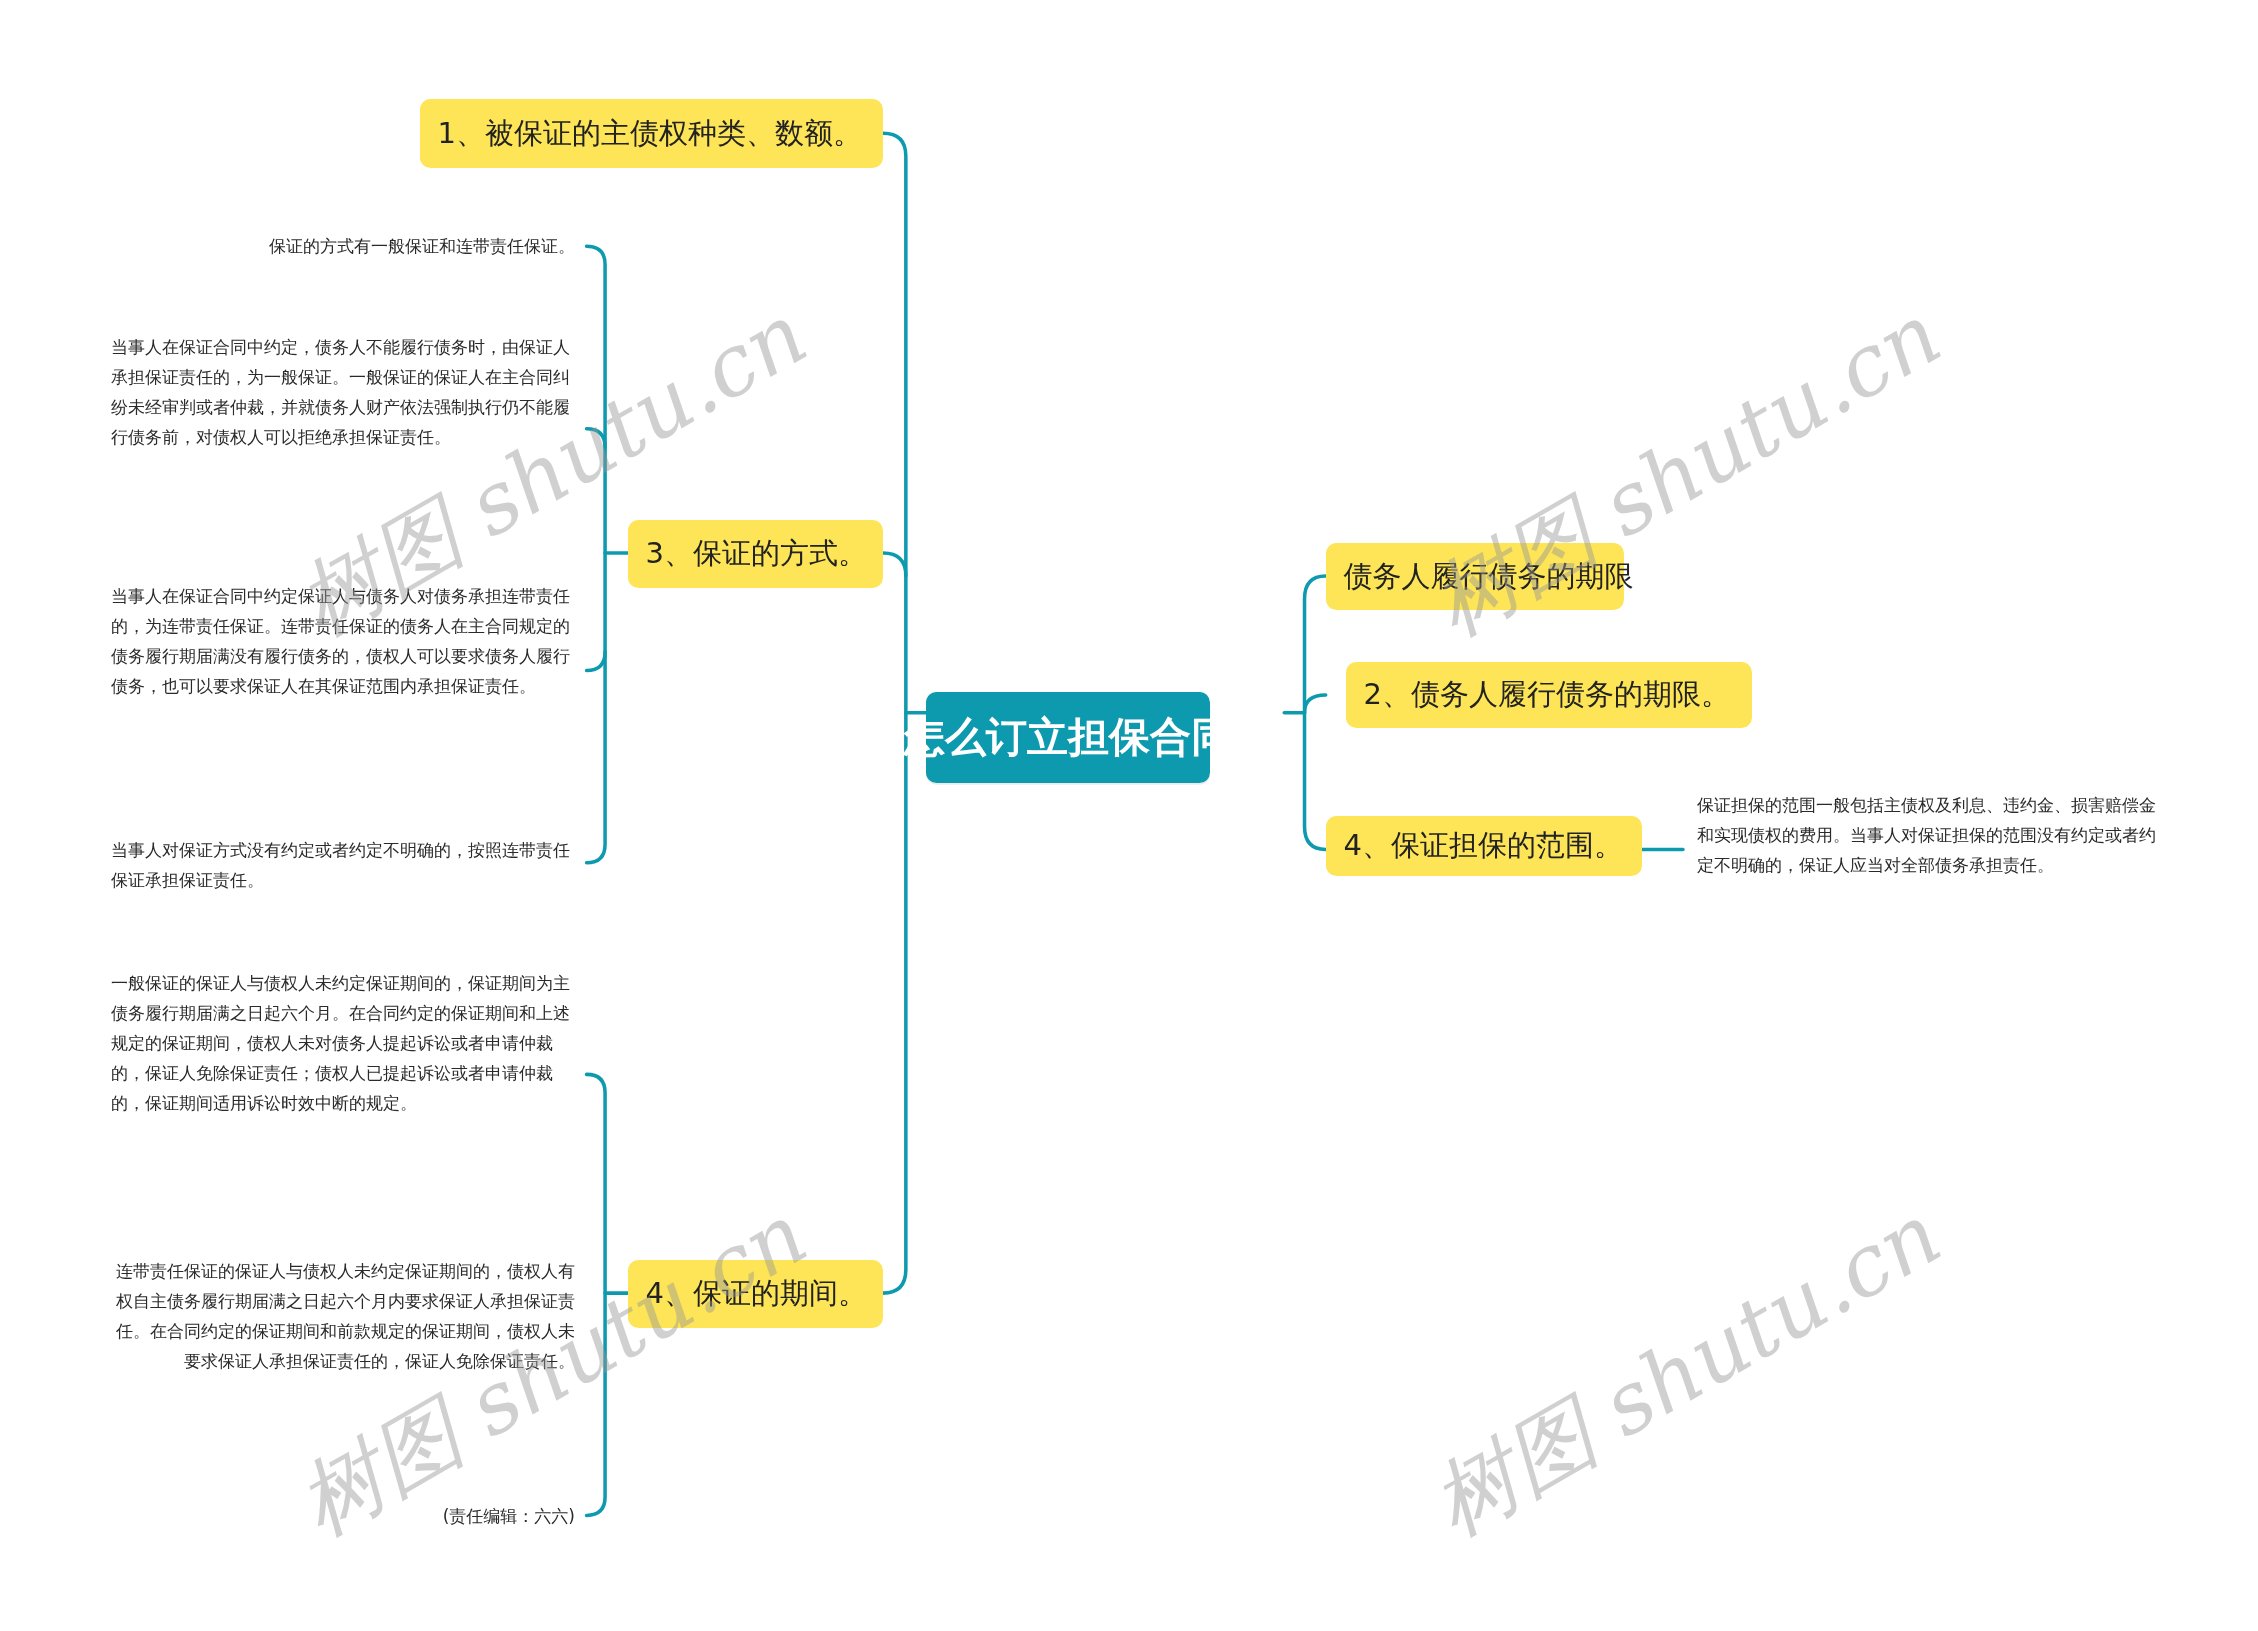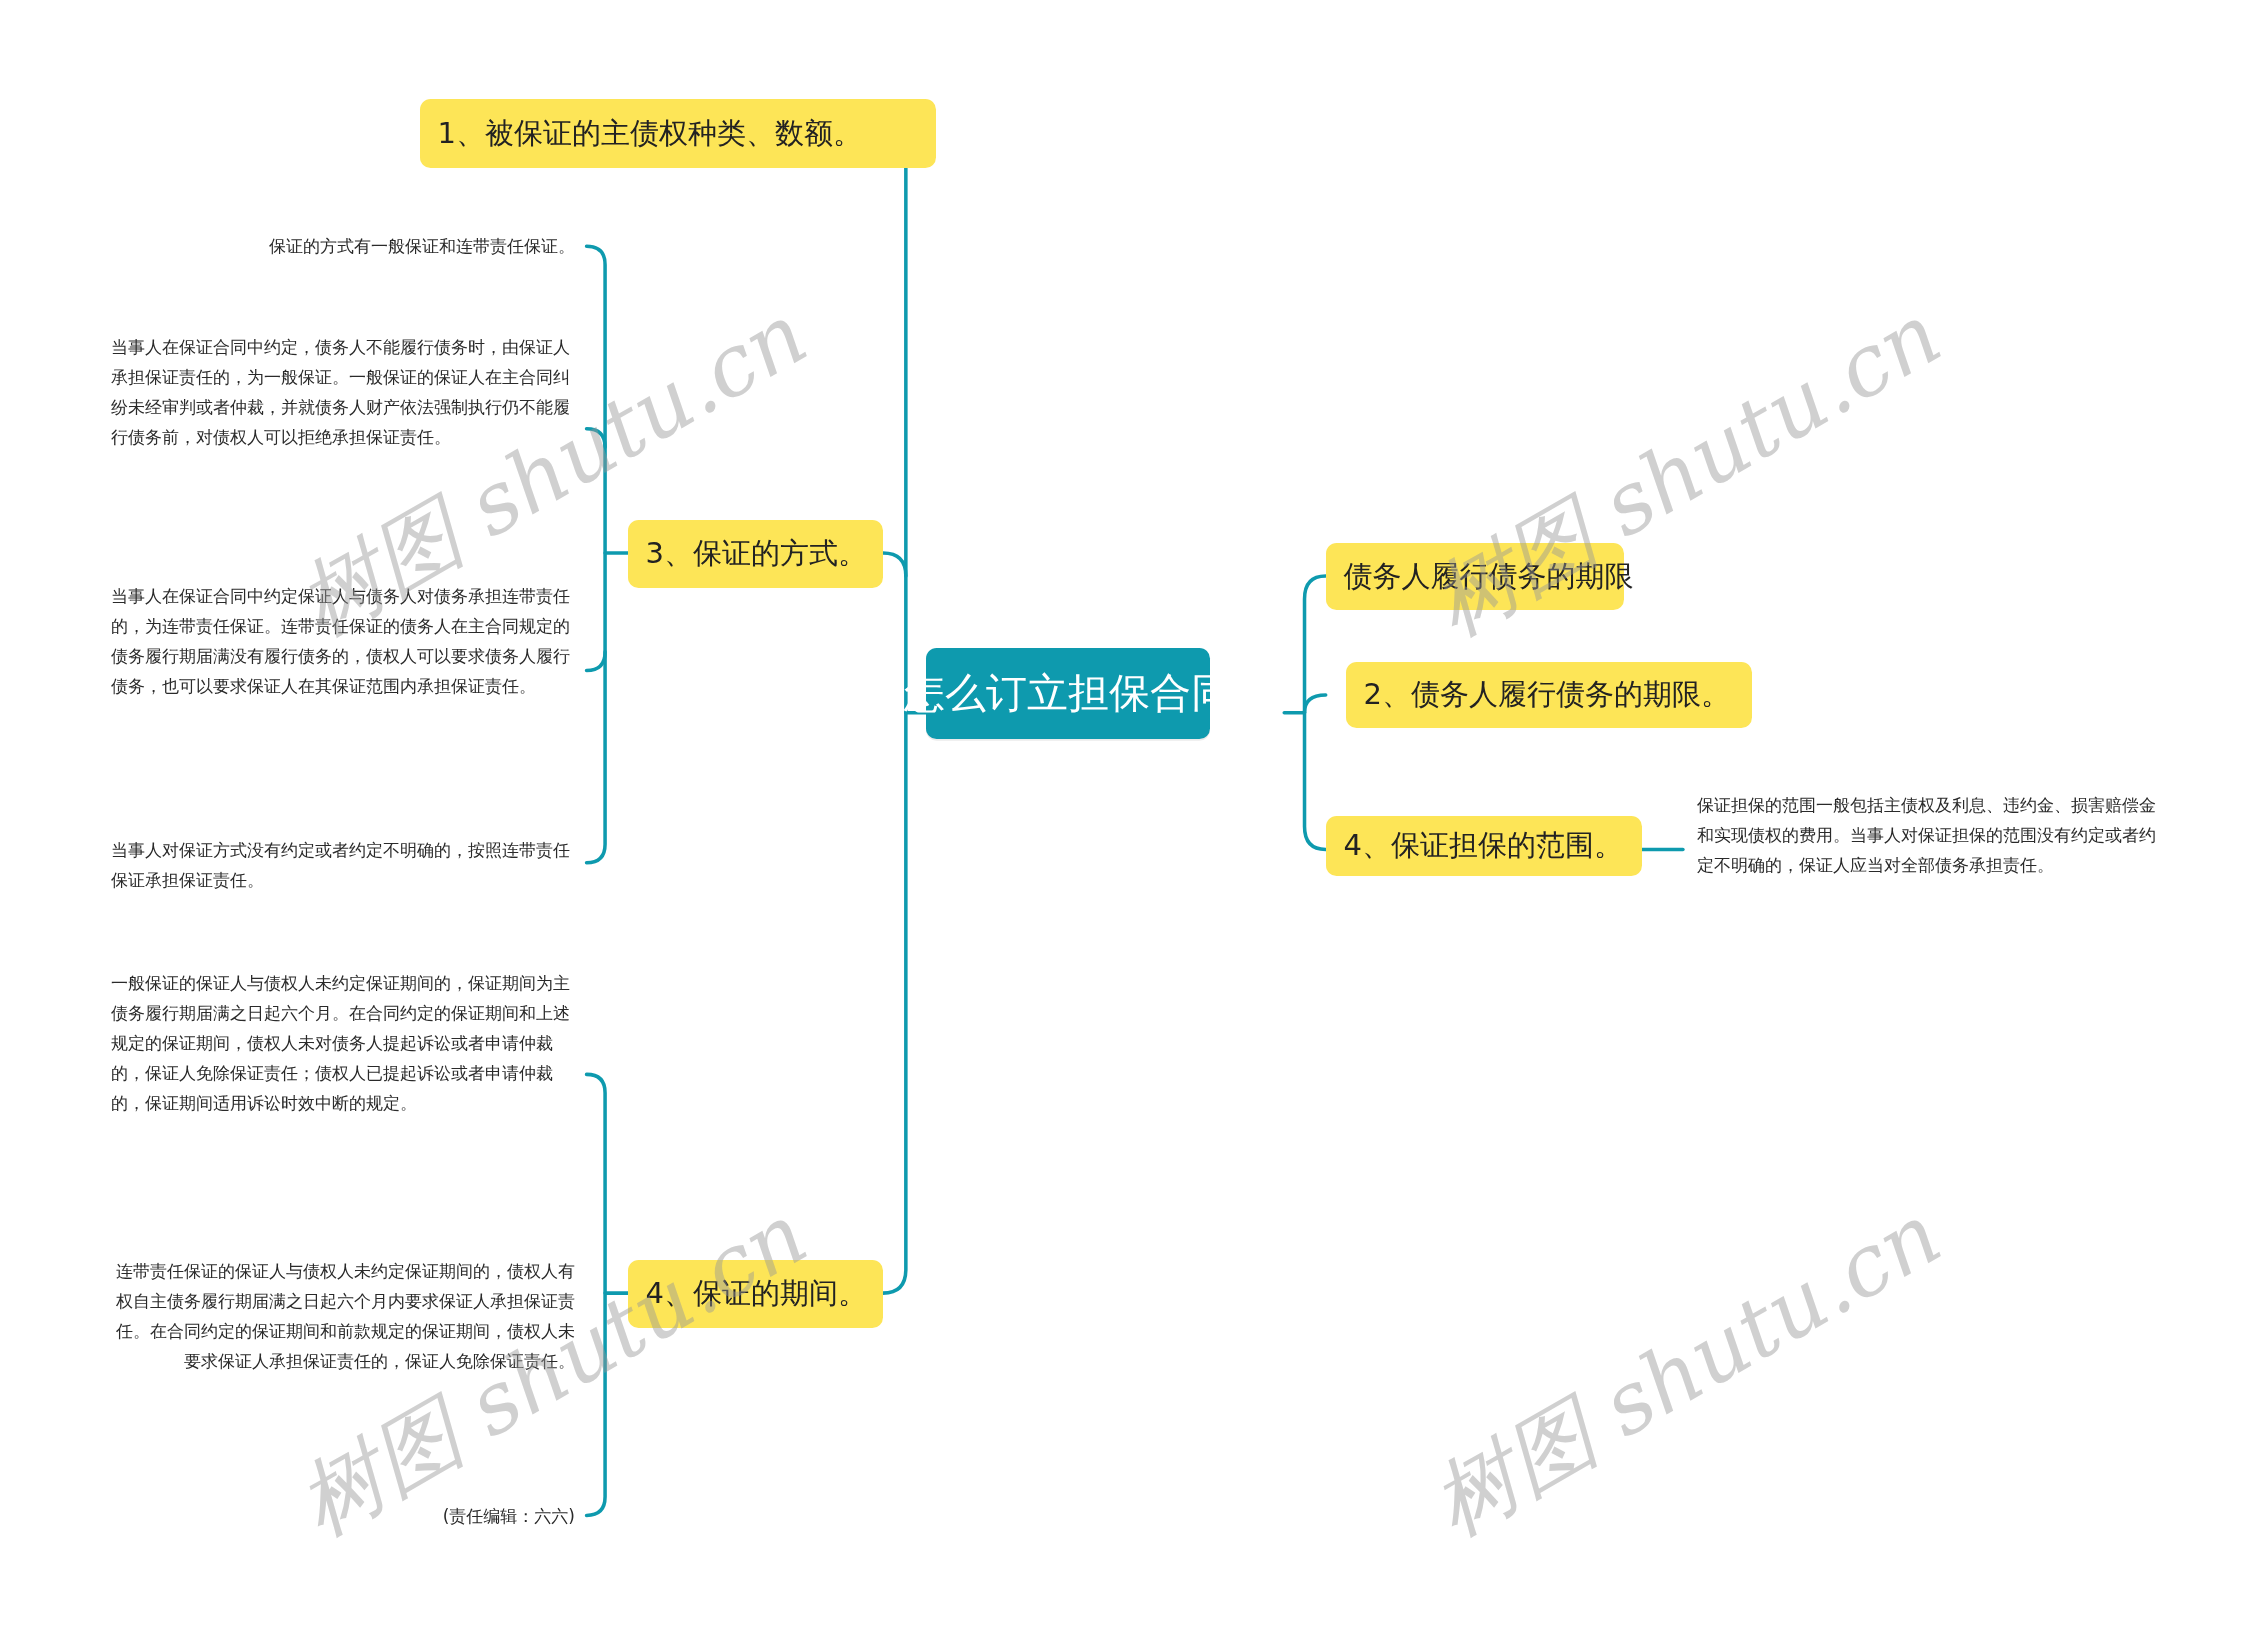--- a/index.html
+++ b/index.html
@@ -42,25 +42,25 @@
       <path d="M712 627 L686 627"></path>
       <path d="M665 279 Q686 279 686 300 L686 957 Q686 978 665 978"></path>
       <path d="M665 486 Q686 486 686 507"></path>
       <path d="M665 760 Q686 760 686 739"></path>
 
       <path d="M712 1466 L686 1466"></path>
       <path d="M665 1218 Q686 1218 686 1239 L686 1697 Q686 1718 665 1718"></path>
     </g>
   </svg>
 
-  <div class="node root" style="left:926px; top:648px; width:284px; height:91px;">
+  <div class="node root" style="left:926px; top:692px; width:284px; height:91px;font-weight:bold;">
     <span>怎么订立担保合同</span>
   </div>
 
-  <div class="node yellow" style="left:420px; top:99px; width:516px; height:69px;">
+  <div class="node yellow" style="left:420px; top:99px; width:463px; height:69px;">
     <span>1、被保证的主债权种类、数额。</span>
   </div>
   <div class="node yellow" style="left:628px; top:520px; width:255px; height:68px;">
     <span>3、保证的方式。</span>
   </div>
   <div class="node yellow" style="left:628px; top:1260px; width:255px; height:68px;">
     <span>4、保证的期间。</span>
   </div>
 
   <div class="node yellow" style="left:1326px; top:543px; width:298px; height:67px;">

